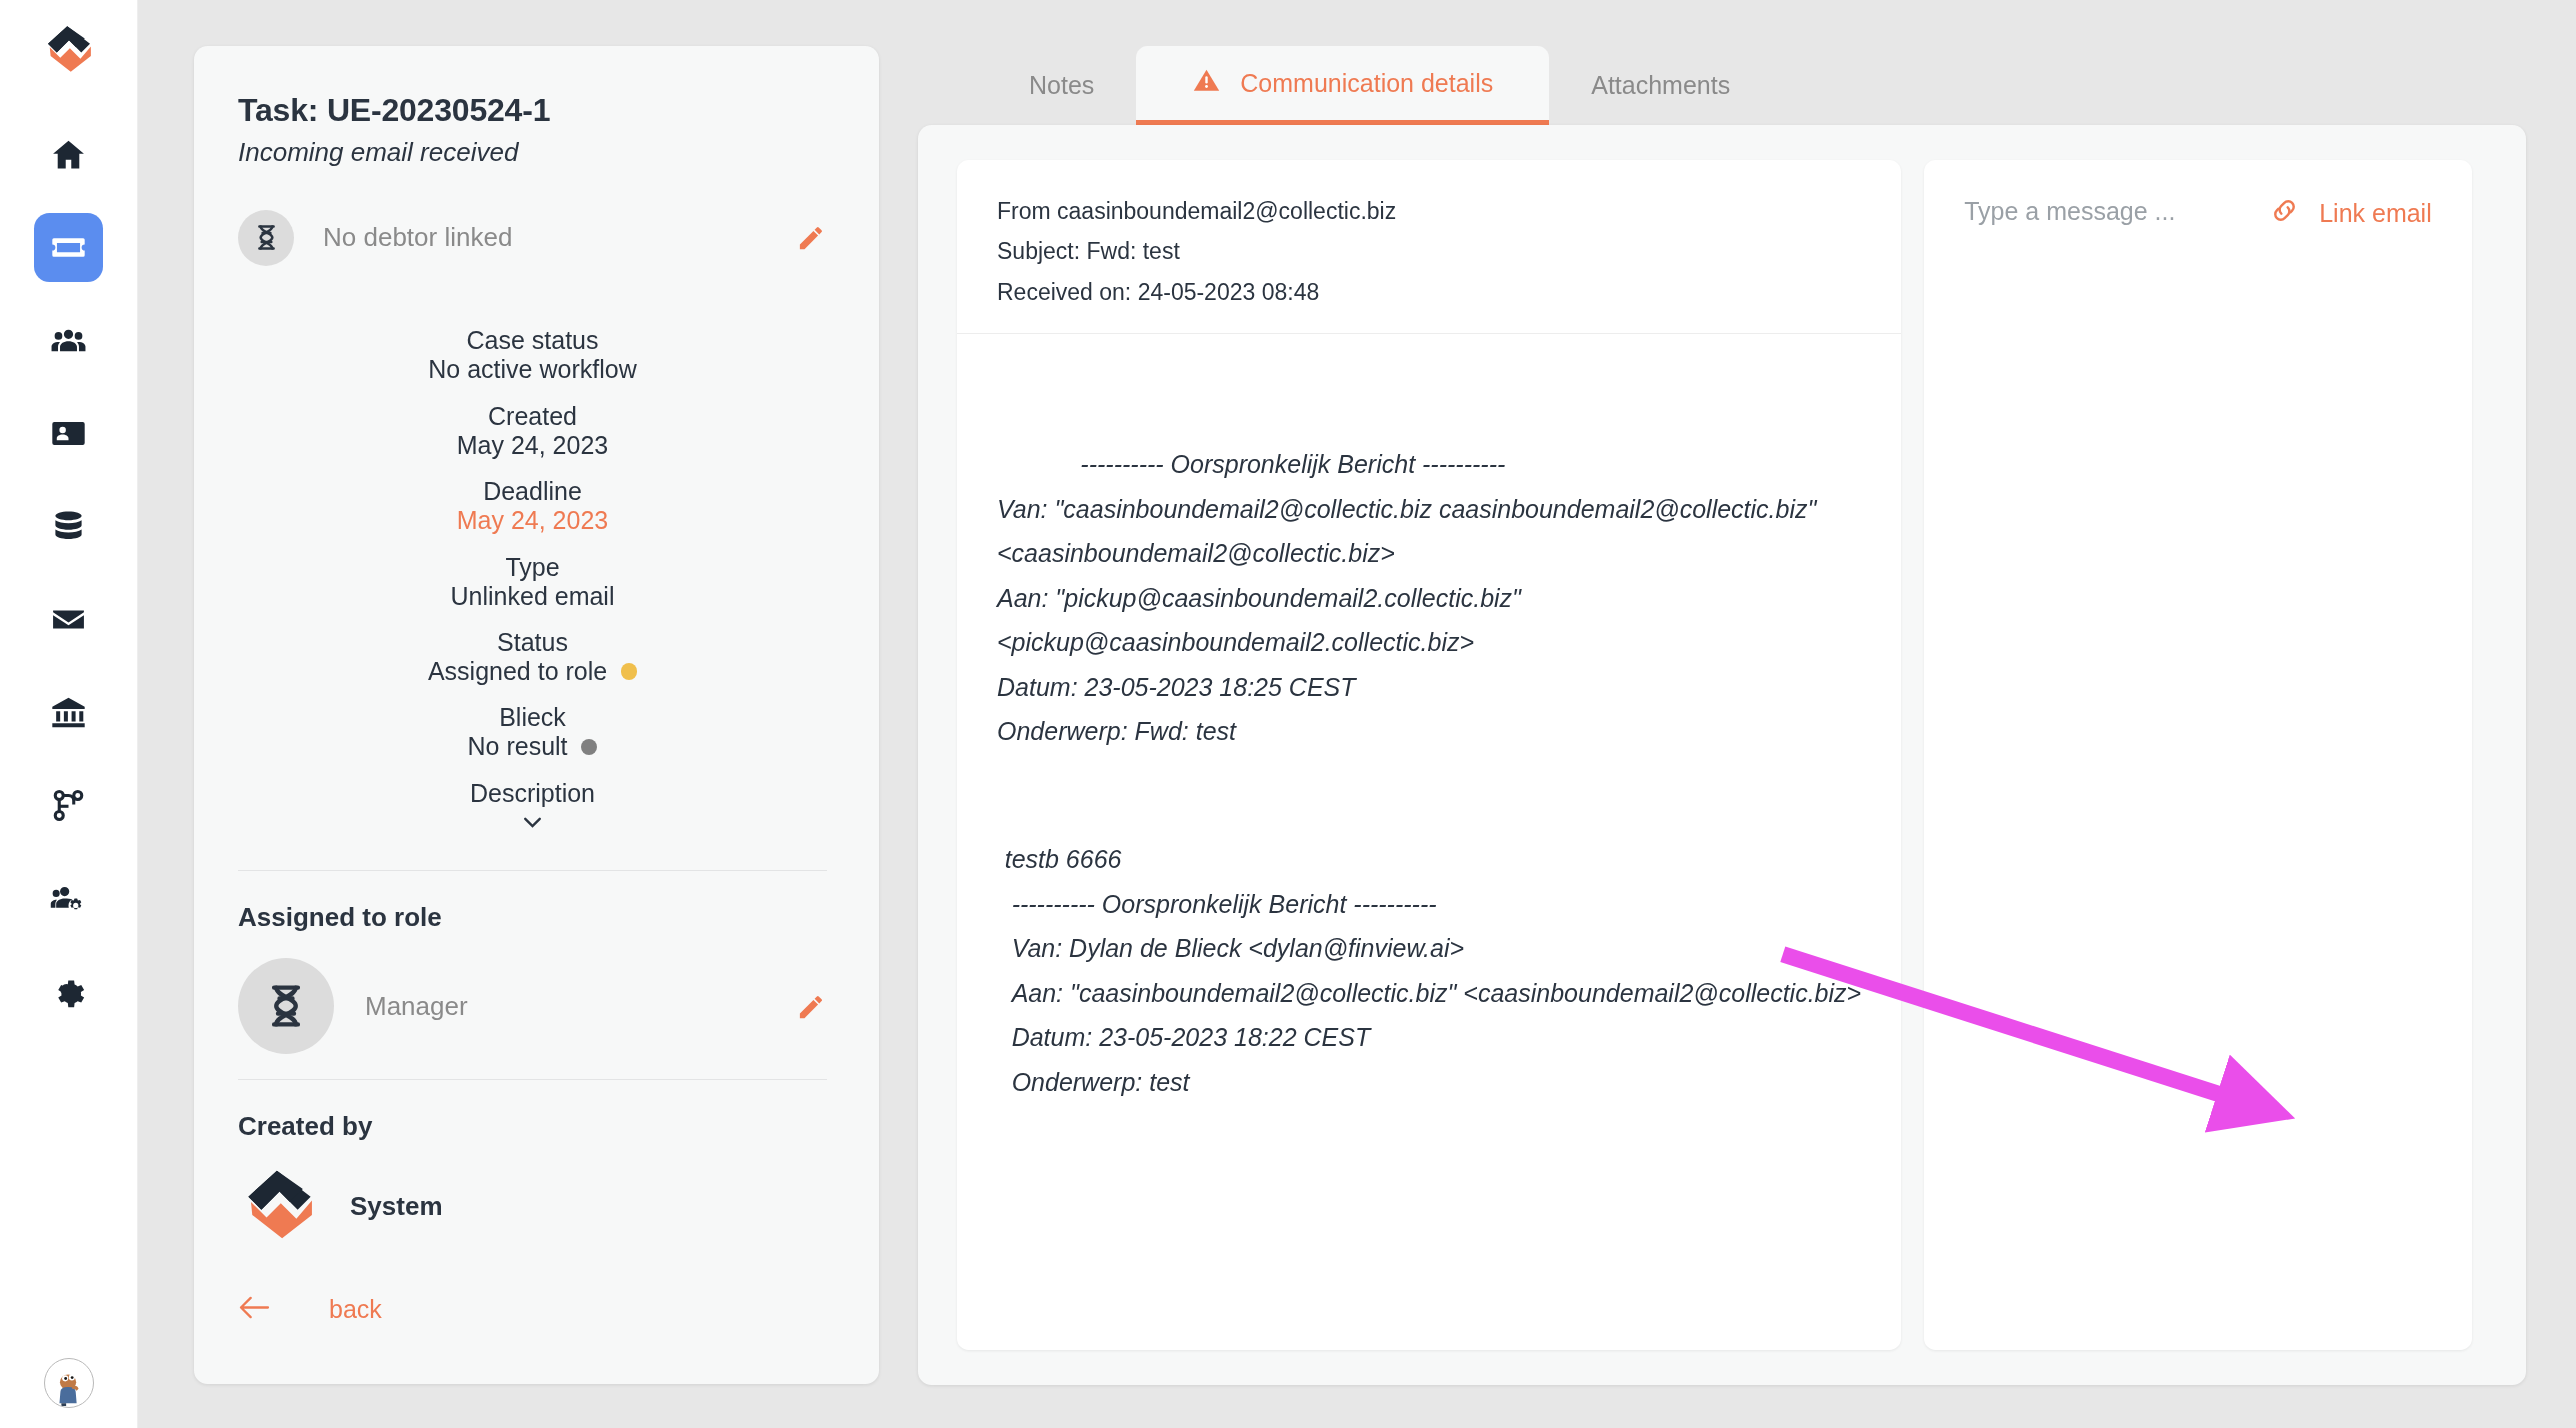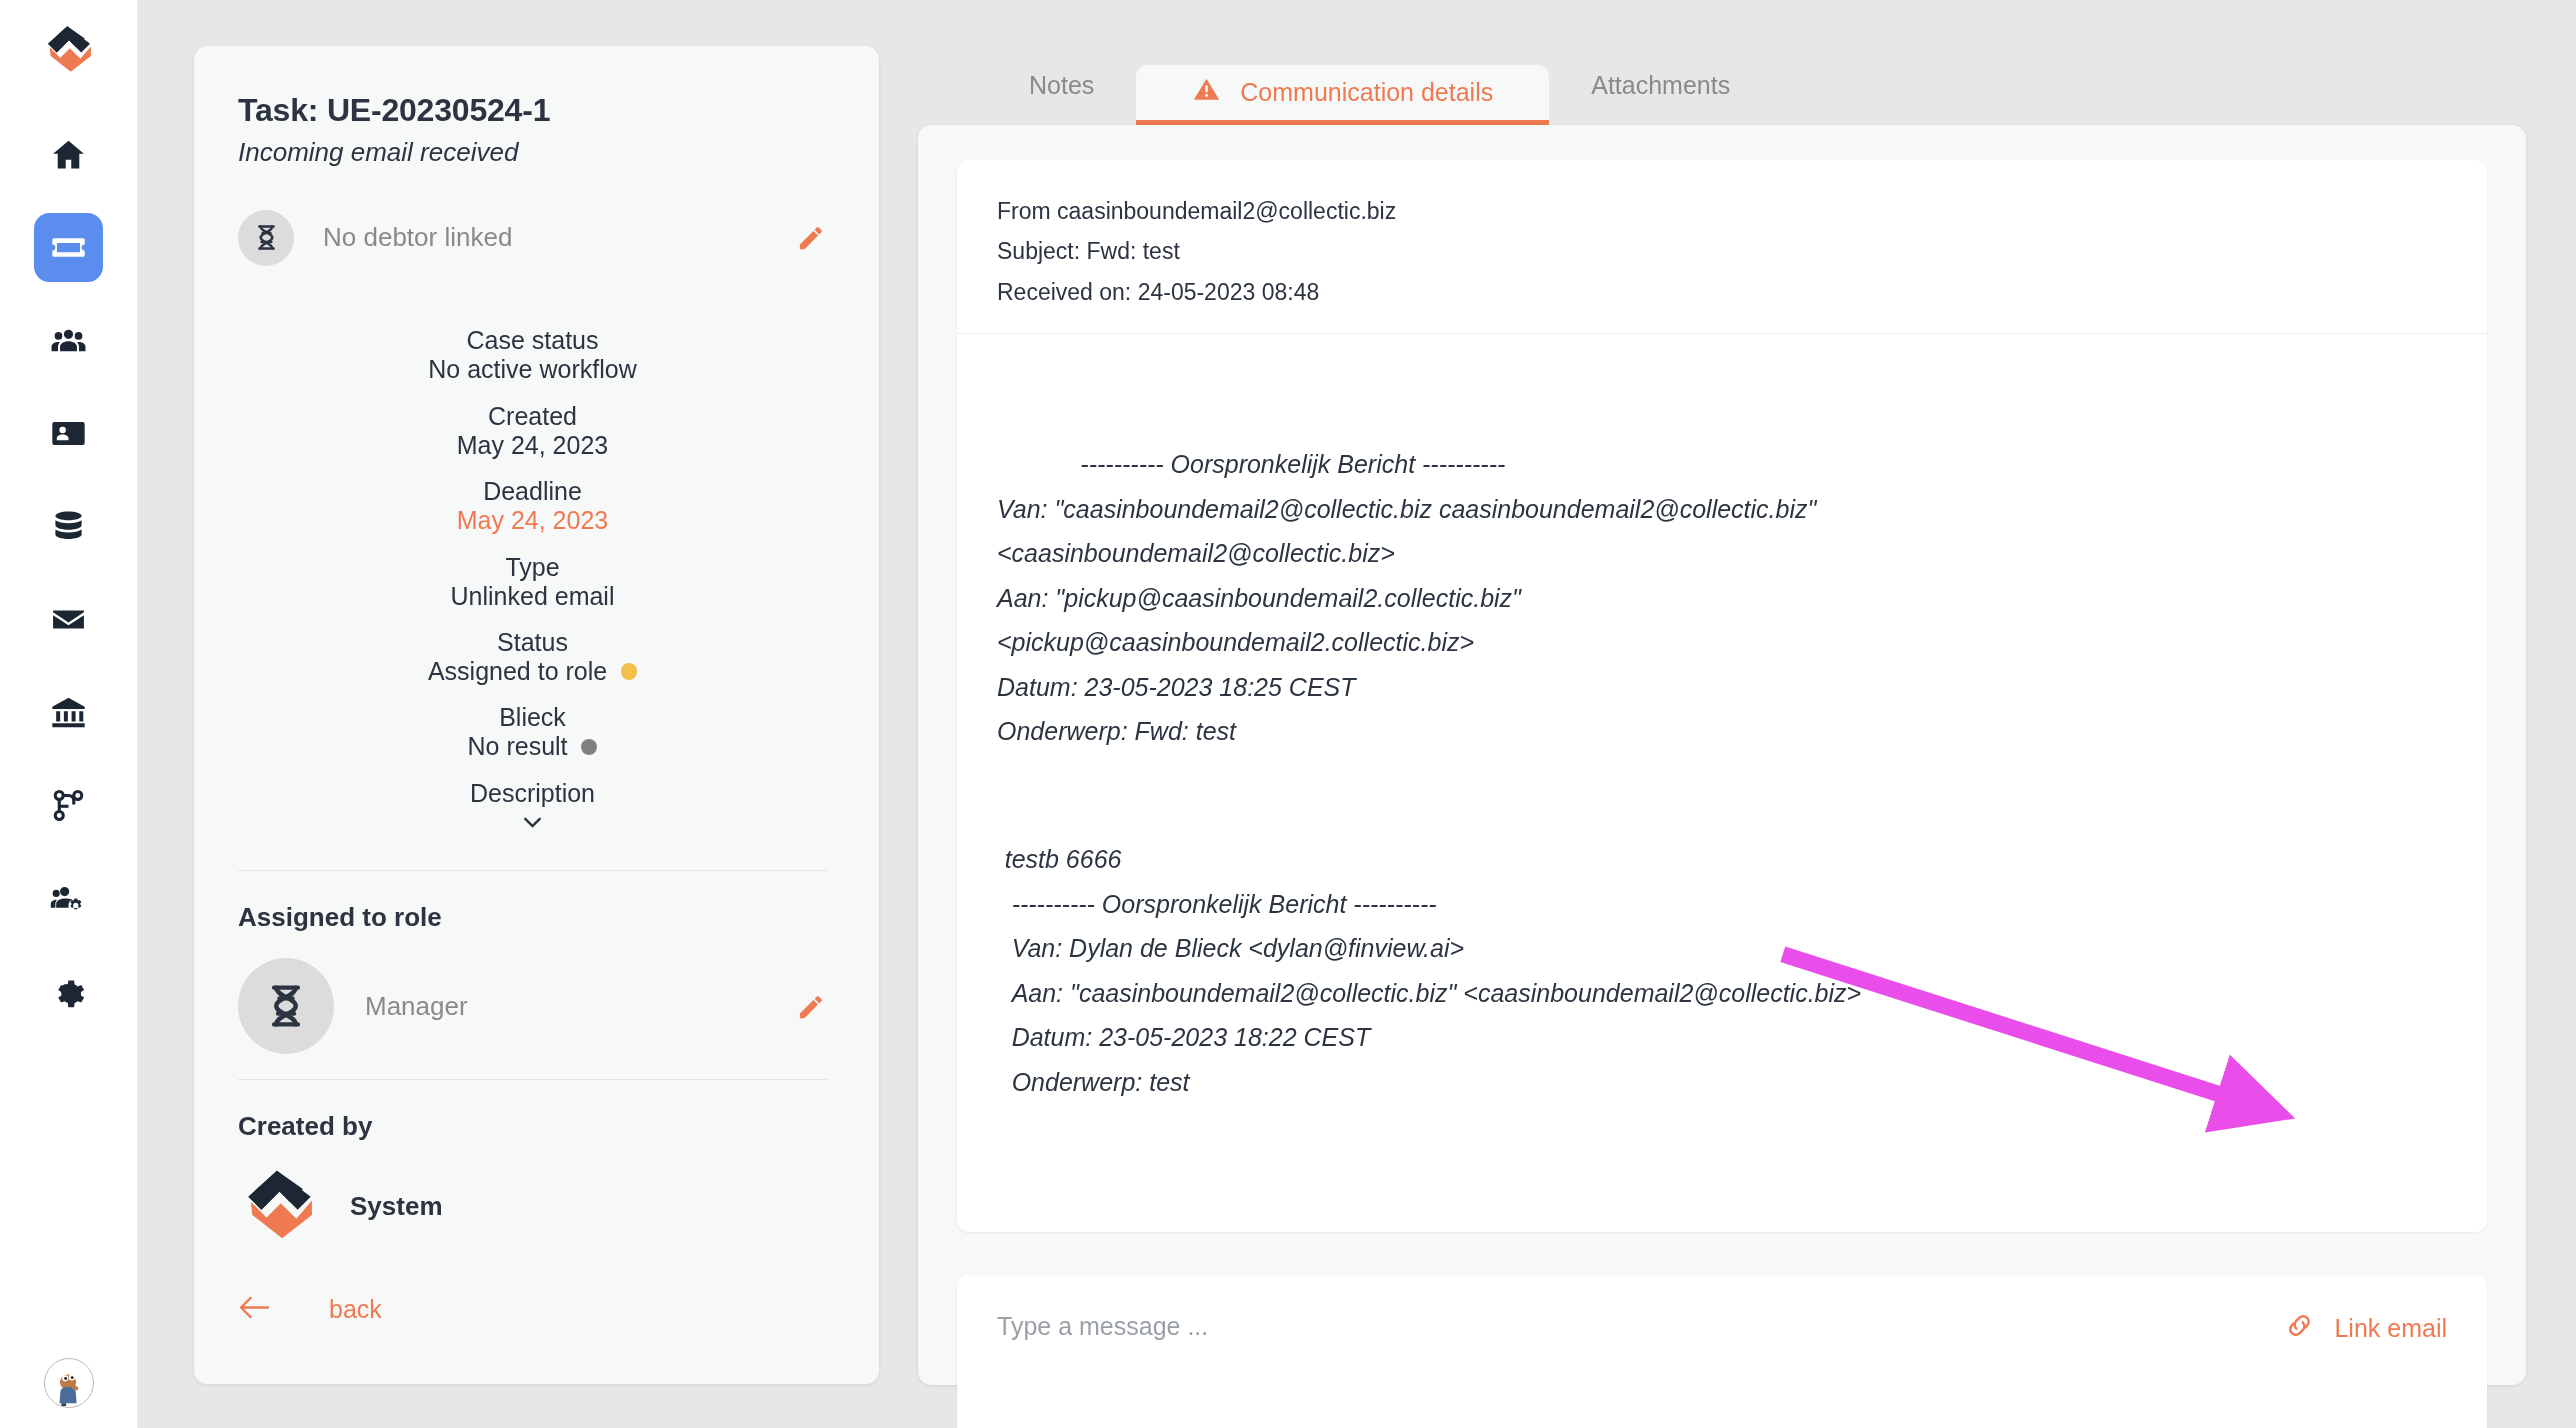--- a/index.html
+++ b/index.html
@@ -102,28 +102,28 @@
   .tab {
     font-size: 25px; color: #8a8a8a; cursor: pointer;
     padding: 0 42px; height: 79px;
     display: flex; align-items: center; justify-content: center; gap: 19px;
     white-space: nowrap;
   }
   .tab.active {
     background: #f7f8f8; color: #ef7a52;
     border-top-left-radius: 11.6px; border-top-right-radius: 11.6px;
     border-bottom: 5.8px solid #ef7a52;
-    height: 60px; padding: 0 56px;
+    height: 79px; padding: 0 56px;
   }
 
   .panel {
     background: #f7f8f8; border-radius: 13.5px;
     box-shadow: 0 1px 3.9px rgba(0,0,0,0.09);
     flex: 1; margin-bottom: 44px;
-    padding: 35px 39px; display: flex; flex-direction: column; gap: 43px;
+    padding: 35px 39px; display: flex; gap: 23px;
     min-height: 0;
   }
 
   .email-card {
     background: #ffffff; border-radius: 11.6px;
     box-shadow: 0 1px 2.9px rgba(0,0,0,0.07);
     padding: 31px 40px 39px 40px;
   }
   .email-head { font-size: 23px; color: #2b3440; line-height: 1.75; }
   .email-head-div { height: 1px; background: #ededed; margin: 21px -40px 0 -40px; }

